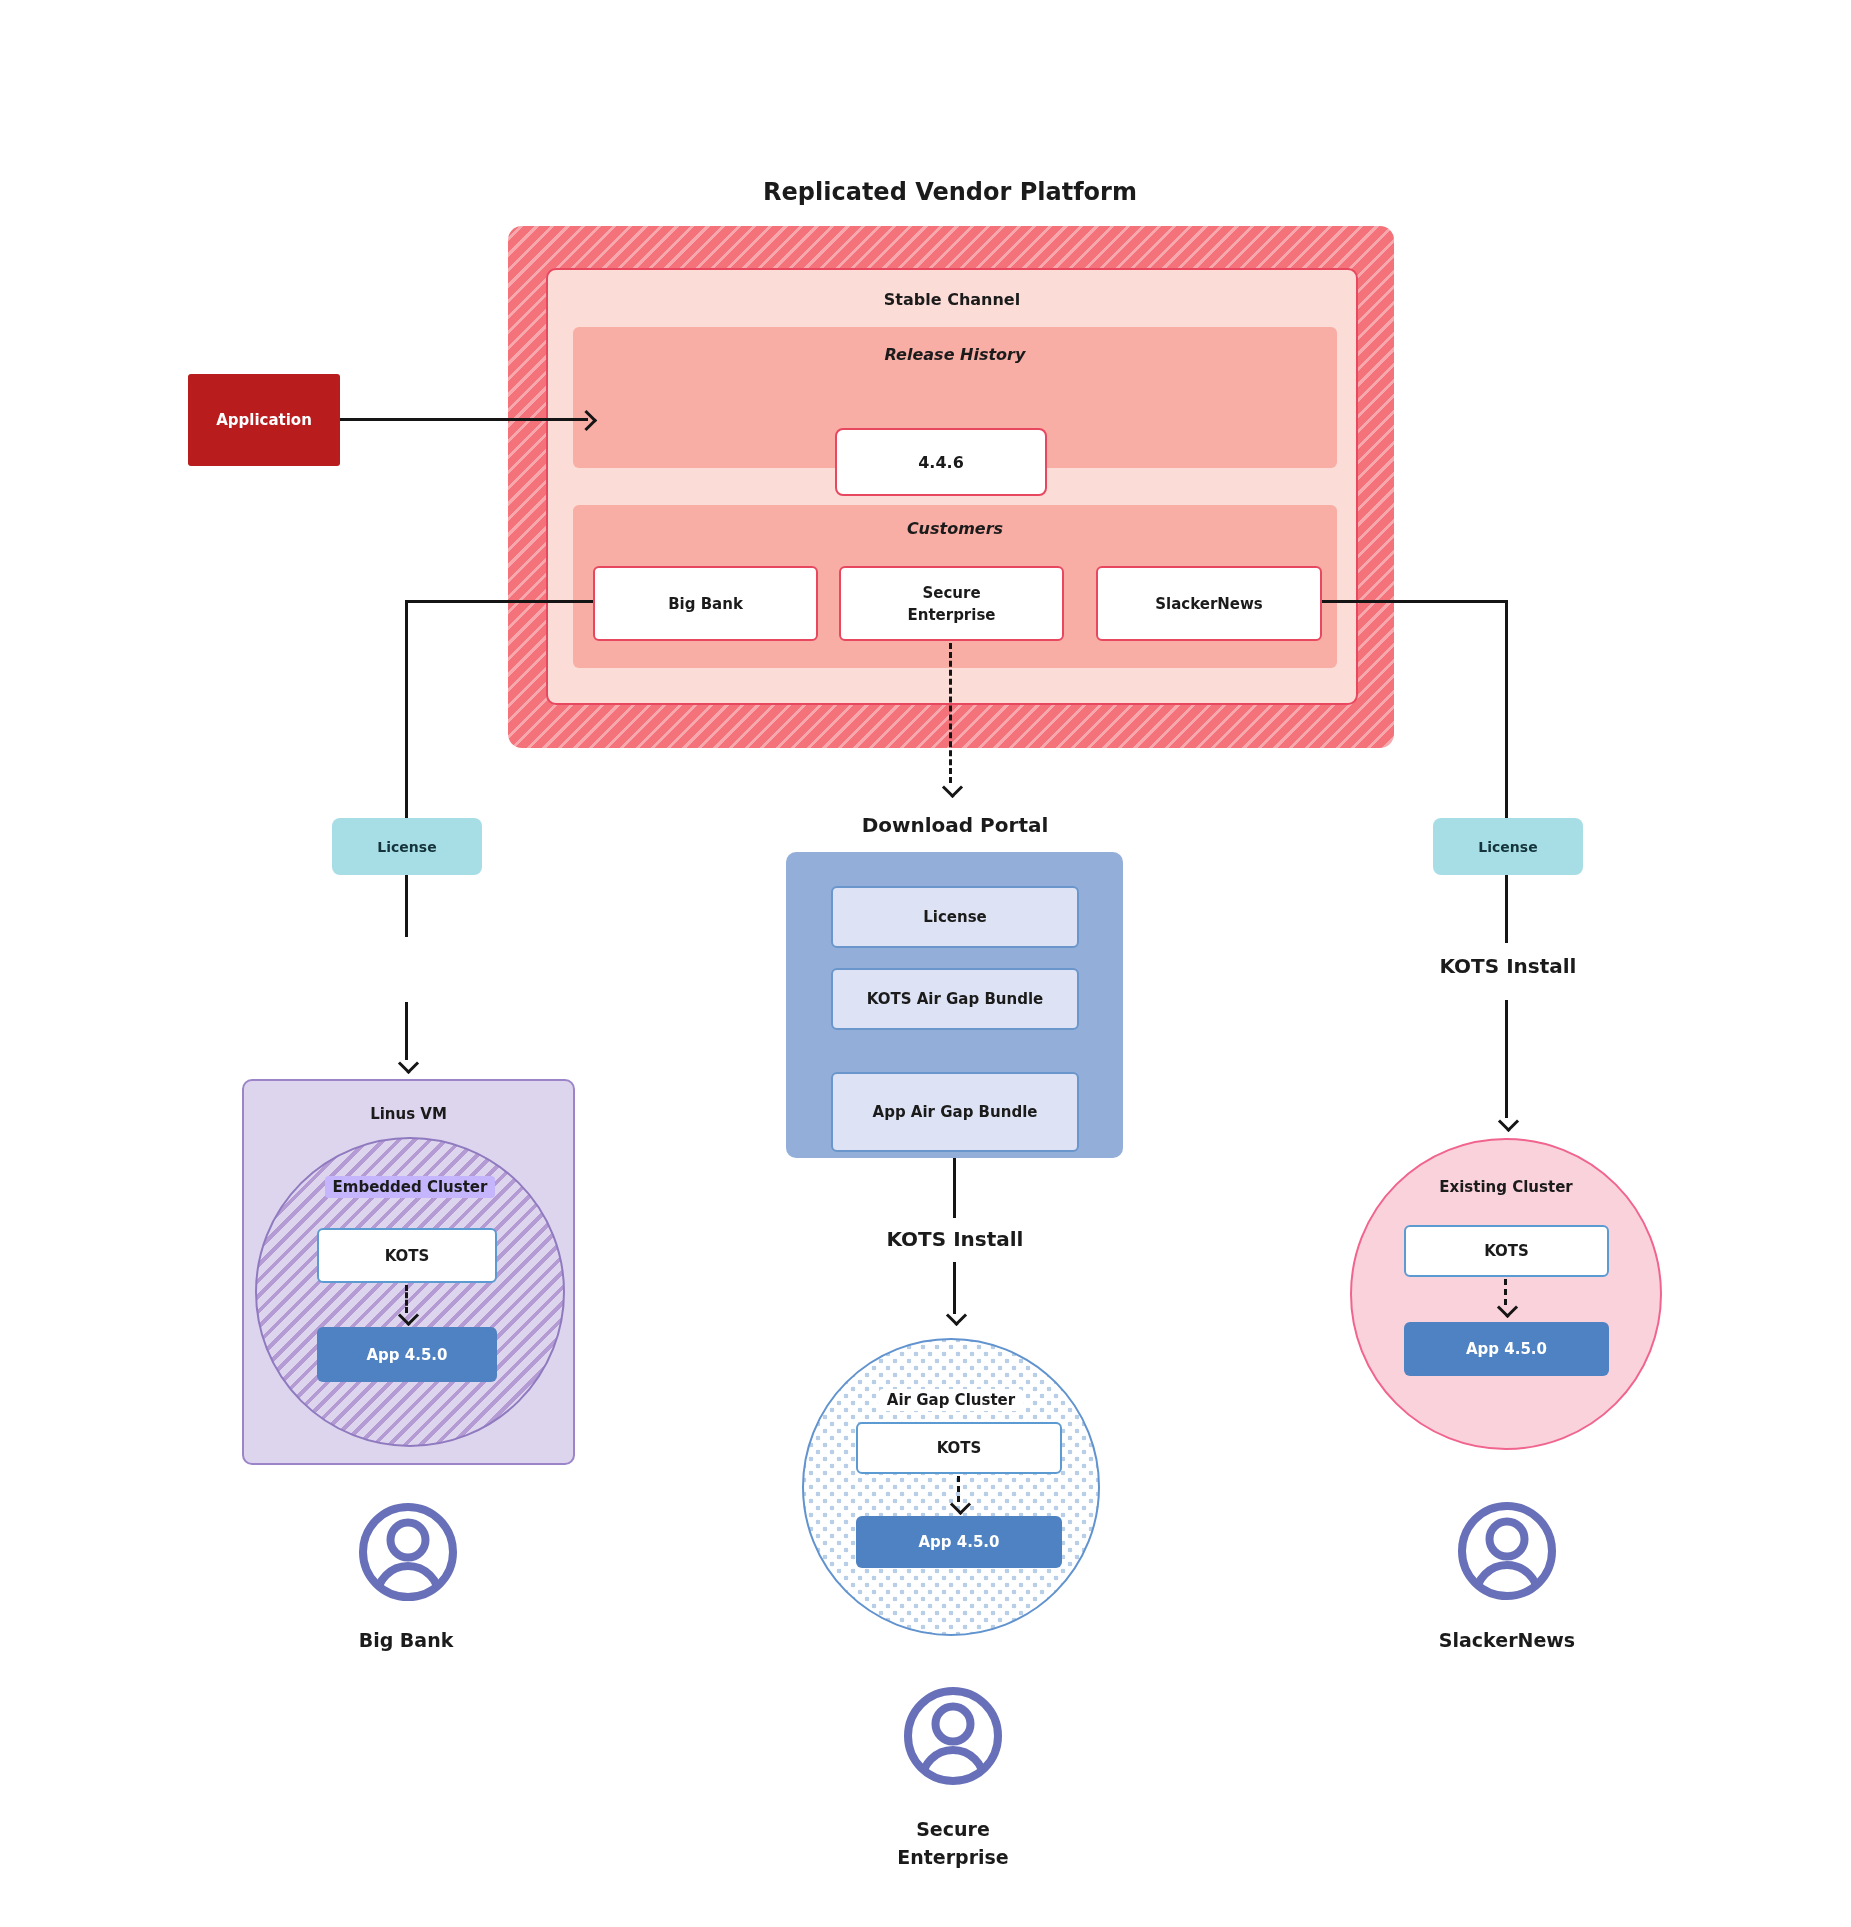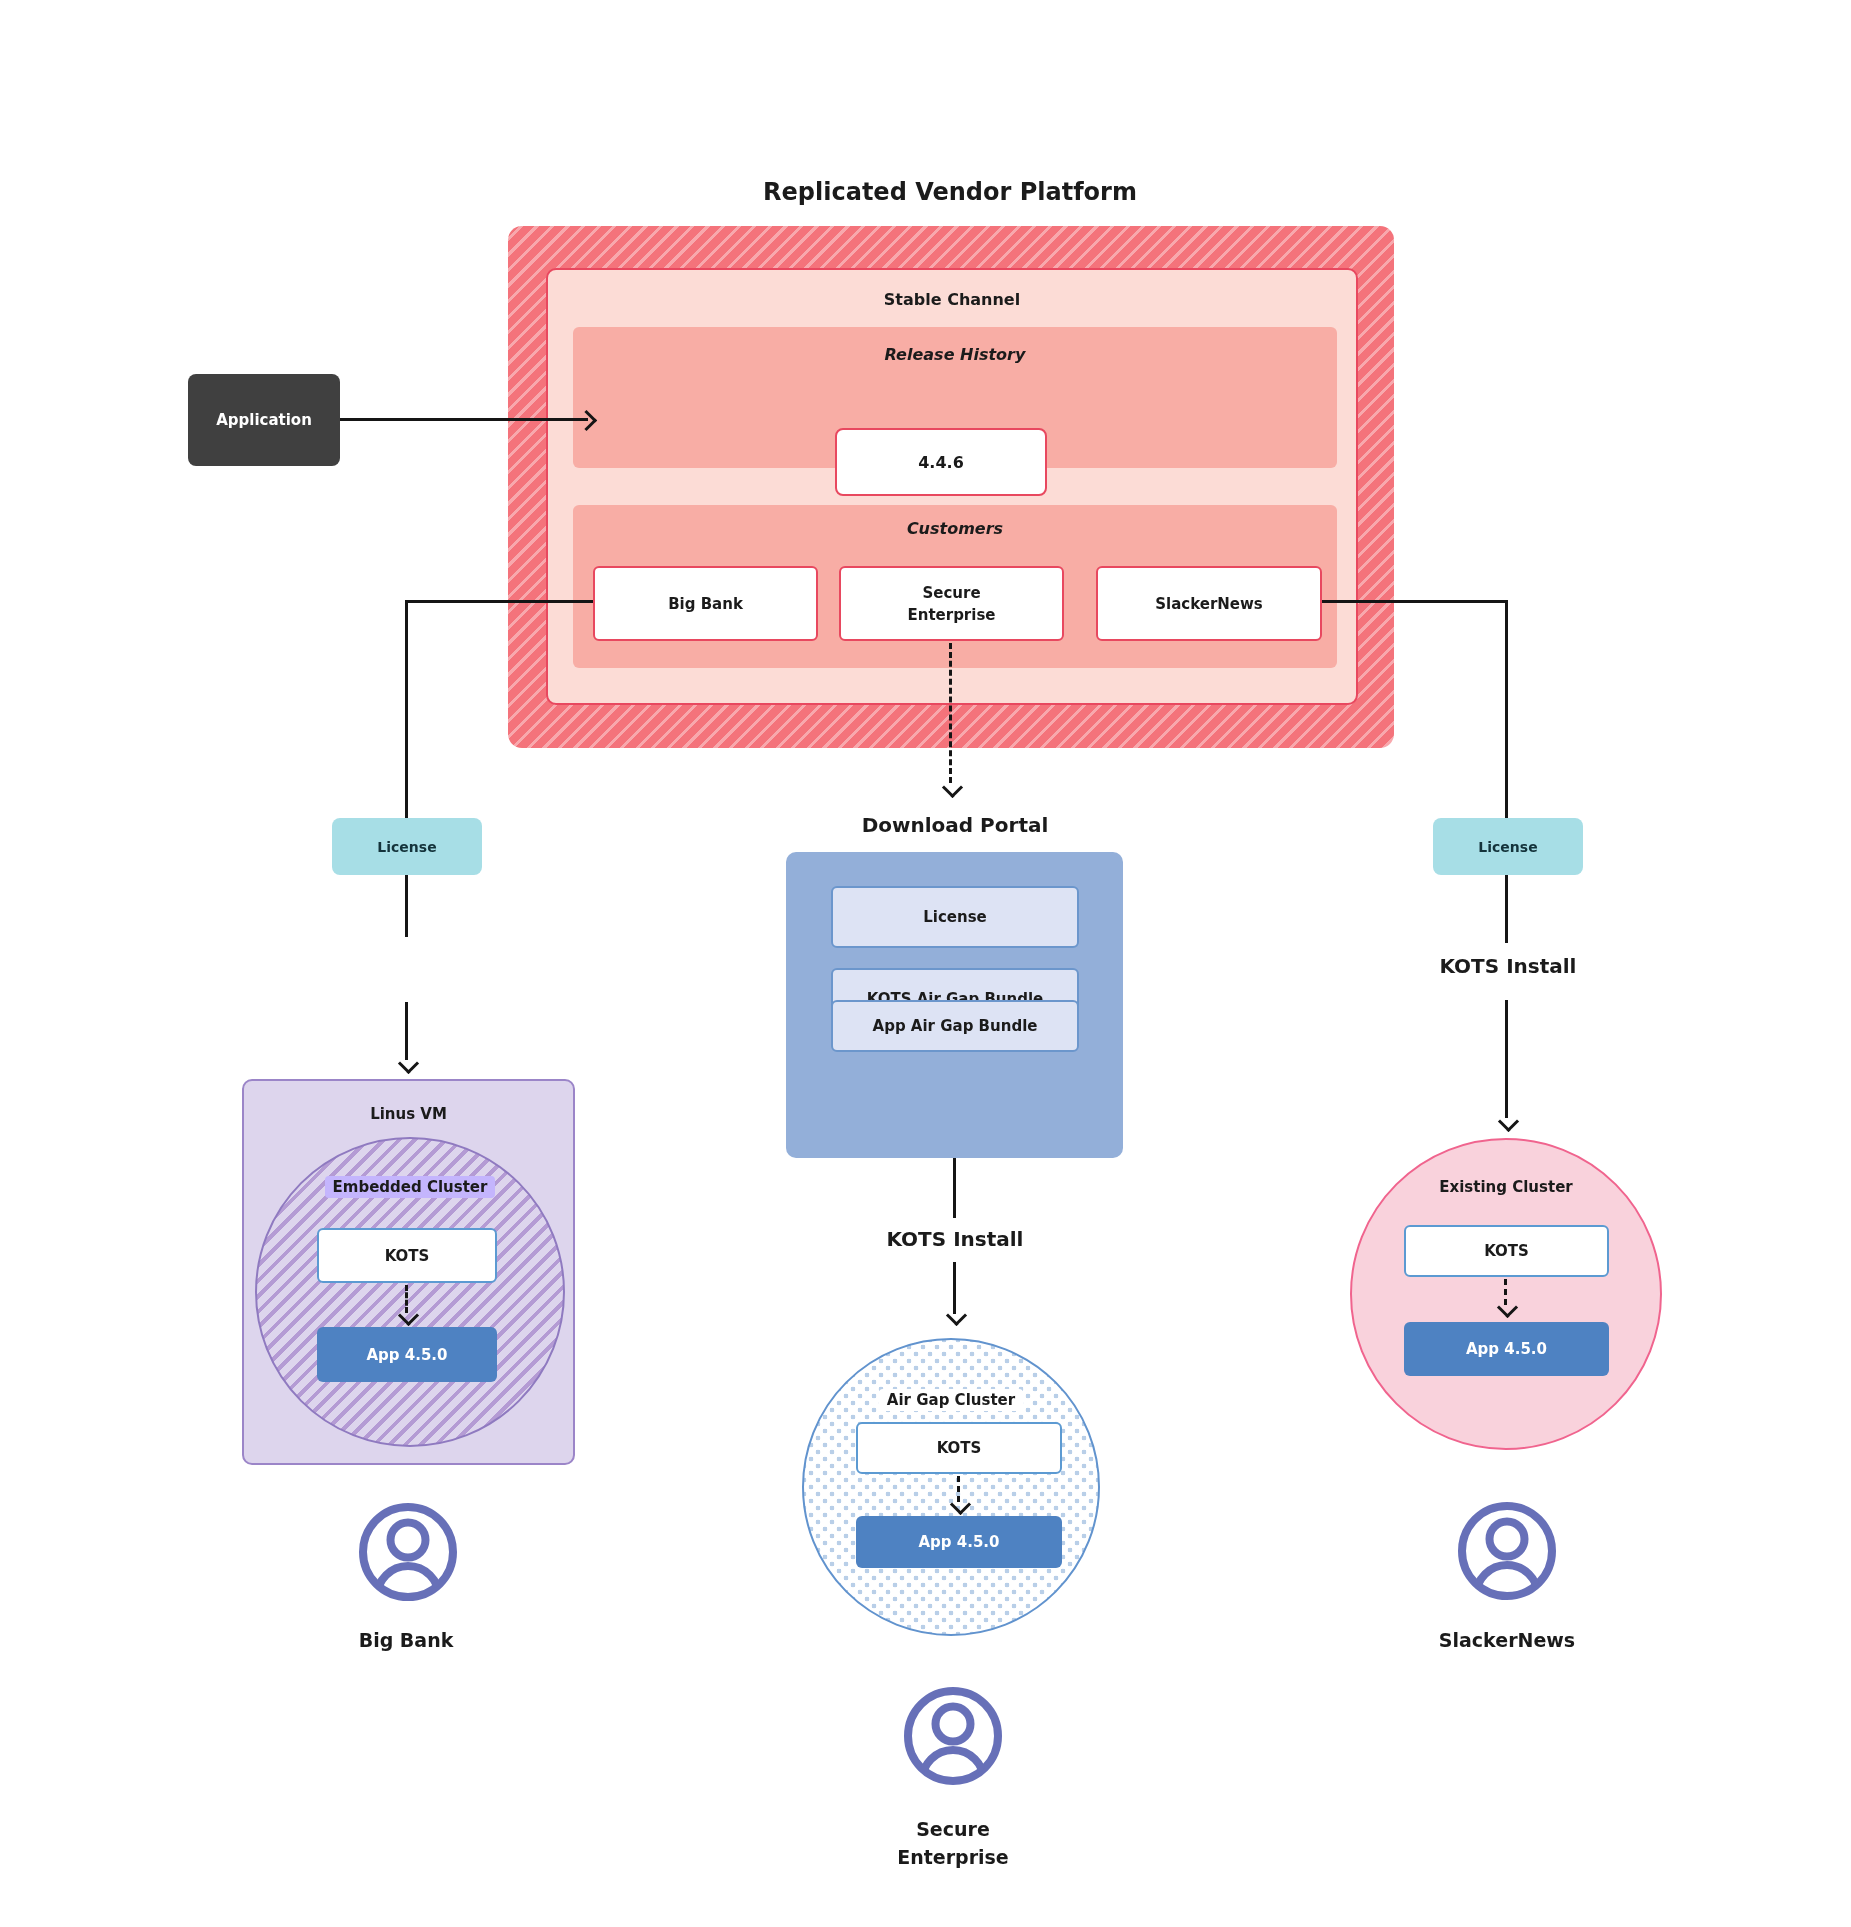--- a/index.html
+++ b/index.html
@@ -12,21 +12,21 @@
   .hatch-red{background-color:#f4737b;
     background-image:repeating-linear-gradient(135deg,rgba(255,255,255,0) 0 8px,rgba(255,255,255,0.38) 8px 11px);
     border-radius:14px;}
   .stable{background:#fcdcd6;border:2.5px solid #e8485f;border-radius:10px;}
   .panel-pink{background:#f8ada5;border-radius:6px;font-style:italic;}
   .rel-current{background:#ee4560;border-radius:8px;color:#ffffff;font-weight:600;font-size:16px;}
   .rel-old{background:#ffffff;border:2px solid #e8485f;border-radius:8px;font-weight:600;font-size:16px;}
   .cust-box{background:#ffffff;border:2px solid #e8485f;border-radius:6px;font-weight:600;font-size:15px;line-height:22px;}
 
   
-  .app-node{background:#404040;border-radius:8px;color:#ffffff;font-size:15px;font-weight:600;}
+  .app-node{background:#b91c1c;border-radius:3px;color:#ffffff;font-size:15px;font-weight:600;}
   .license{background:#a7dee6;border-radius:8px;font-size:14px;font-weight:600;color:#14333b;}
   .portal{background:#93afd9;border-radius:10px;}
   .bundle{background:#dde3f4;border:2px solid #6b96cc;border-radius:6px;font-size:15px;font-weight:600;}
   .kots-box{background:#ffffff;border:2px solid #5c9ad2;border-radius:6px;font-size:15px;font-weight:600;}
   .app-blue{background:#4e82c2;border-radius:6px;color:#ffffff;font-size:15px;font-weight:600;}
 
   .vm-box{background:#ddd5ed;border:2px solid #9b85c8;border-radius:10px;}
   .hatch-purple{border:2px solid #8f7ac0;border-radius:50%;
     background-color:#ddd5ed;
     background-image:repeating-linear-gradient(135deg,#b49bd4 0 4px,rgba(0,0,0,0) 4px 11px);}
@@ -114,21 +114,21 @@
   <div class="abs user-label" style="left:306px;top:1626px;width:200px;">Big Bank</div>
 
   <div class="abs vdash" style="left:949px;top:643px;height:140px;"></div>
   <div class="chv down" style="left:945px;top:780px;"></div>
 
   <div class="abs flow-label" style="left:805px;top:811px;width:300px;">Download Portal</div>
 
   <div class="abs portal" style="left:786px;top:852px;width:337px;height:306px;"></div>
   <div class="abs flex bundle" style="left:831px;top:886px;width:248px;height:62px;">License</div>
   <div class="abs flex bundle" style="left:831px;top:968px;width:248px;height:62px;">KOTS Air Gap Bundle</div>
-  <div class="abs flex bundle" style="left:831px;top:1000px;width:248px;height:52px;">App Air Gap Bundle</div>
+  <div class="abs flex bundle" style="left:831px;top:1072px;width:248px;height:80px;">App Air Gap Bundle</div>
 
   <div class="abs vline" style="left:953px;top:1158px;height:60px;"></div>
   <div class="abs flow-label" style="left:855px;top:1225px;width:200px;">KOTS Install</div>
   <div class="abs vline" style="left:953px;top:1262px;height:52px;"></div>
   <div class="chv down" style="left:949px;top:1308px;"></div>
 
   <div class="abs dots-blue" style="left:802px;top:1338px;width:298px;height:298px;"></div>
   <div class="abs flex" style="left:831px;top:1375px;width:240px;">
     <span class="circle-title" style="background:#ffffff;margin-top:14px;">Air Gap Cluster</span>
   </div>

